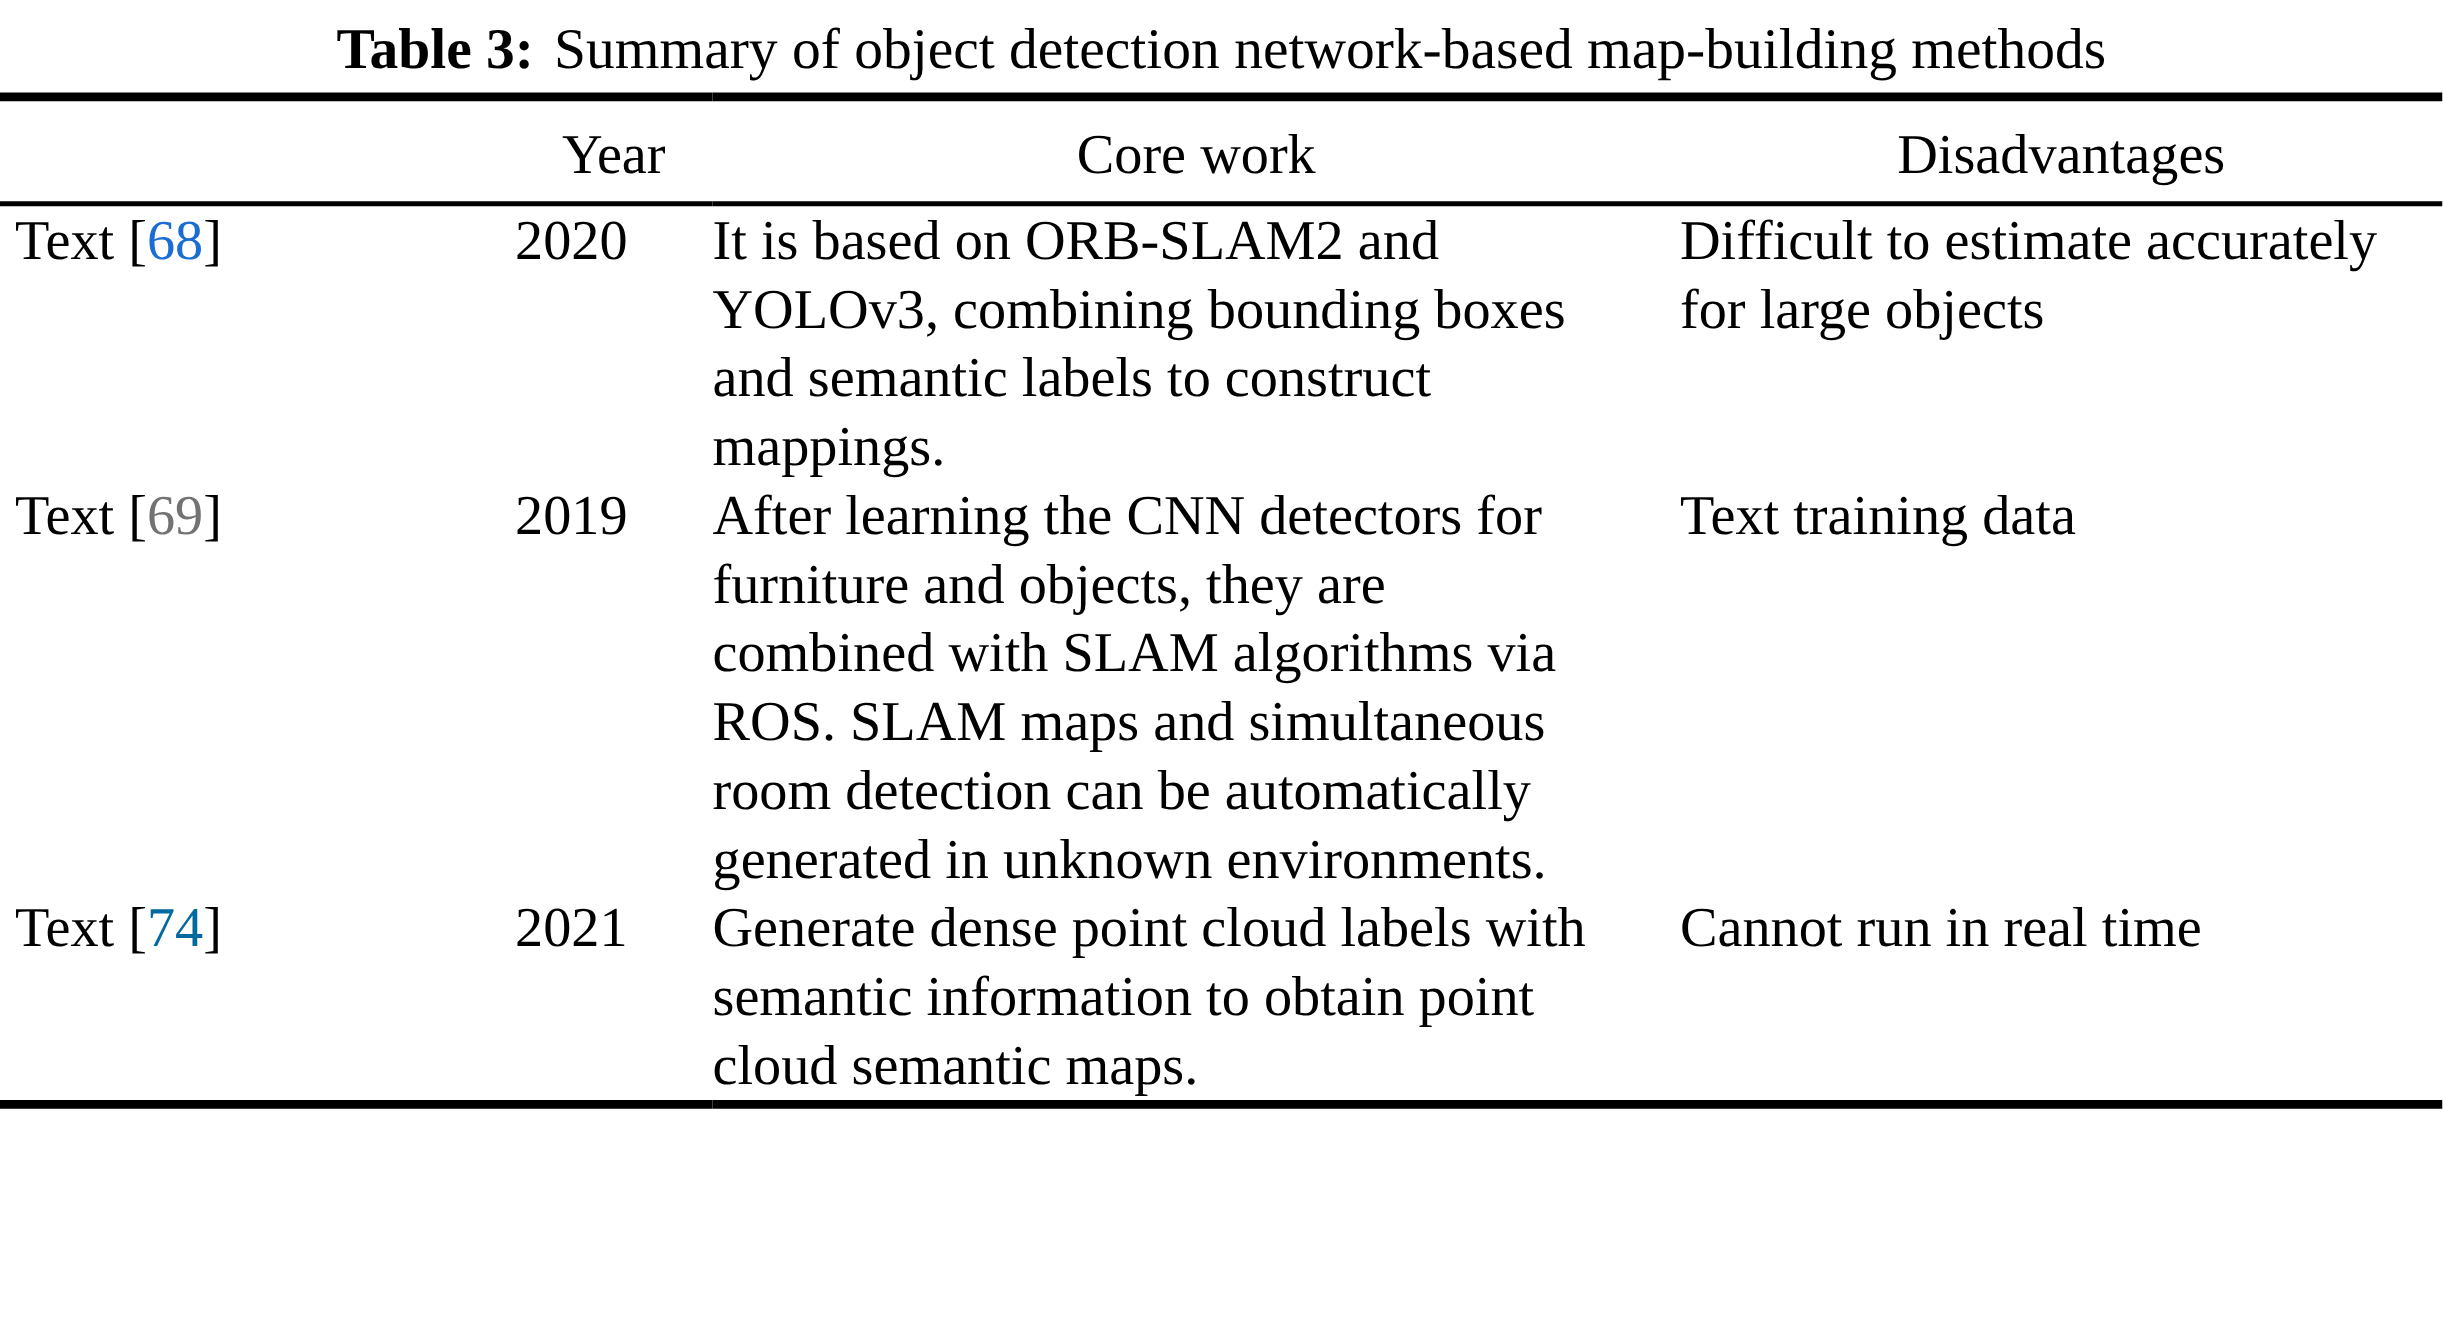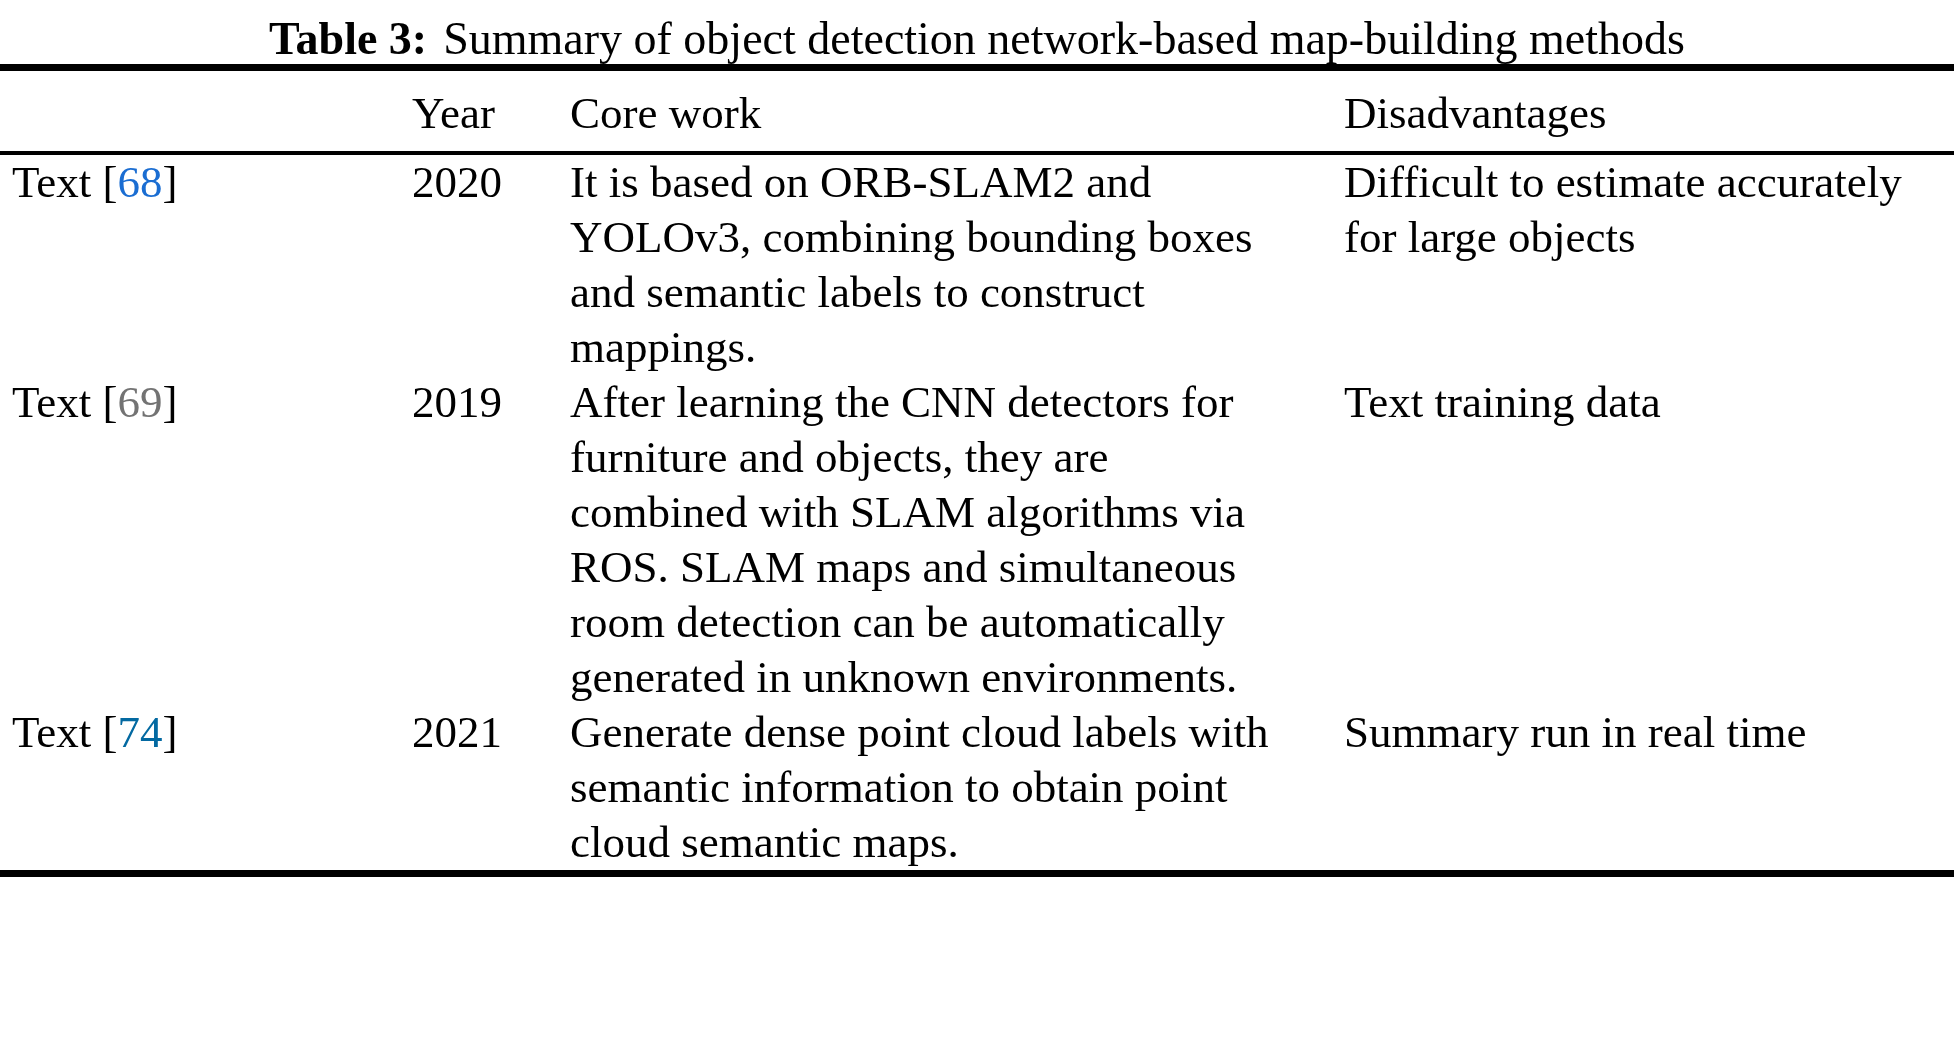--- a/index.html
+++ b/index.html
@@ -11,21 +11,21 @@
     width: 1954px;
     height: 1058px;
     overflow: hidden;
     font-family: "Liberation Serif", serif;
     color: #000000;
   }
   .caption {
     width: 1954px;
     box-sizing: border-box;
     padding-top: 12px;
-    height: 64px;
+    height: 74px;
     text-align: center;
     font-size: 46px;
     line-height: 54px;
     white-space: nowrap;
   }
   .caption .cap-label {
     font-weight: bold;
     margin-right: 16px;
   }
   table.summary {
@@ -34,21 +34,21 @@
     border-collapse: collapse;
     border-top: 7px solid #000000;
     border-bottom: 7px solid #000000;
   }
   col.c-ref  { width: 412px; }
   col.c-year { width: 158px; }
   col.c-core { width: 774px; }
   col.c-dis  { width: 610px; }
   th {
     font-weight: normal;
-    text-align: left;
+    text-align: center;
     font-size: 45px;
     line-height: 56px;
     padding: 14px 0 10px 0;
     border-bottom: 4px solid #000000;
     vertical-align: bottom;
   }
   td {
     font-size: 45px;
     line-height: 55px;
     vertical-align: top;
@@ -106,16 +106,16 @@
 room detection can be automatically
 generated in unknown environments.</td>
       <td>Text training data</td>
     </tr>
     <tr>
       <td class="pad-left ref-cell"><span>Text [</span><a class="cite" style="color: #0369a1;">74</a><span>]</span></td>
       <td>2021</td>
       <td>Generate dense point cloud labels with
 semantic information to obtain point
 cloud semantic maps.</td>
-      <td>Summary run in real time</td>
+      <td>Cannot run in real time</td>
     </tr>
   </tbody>
 </table>
 
 </body></html>

